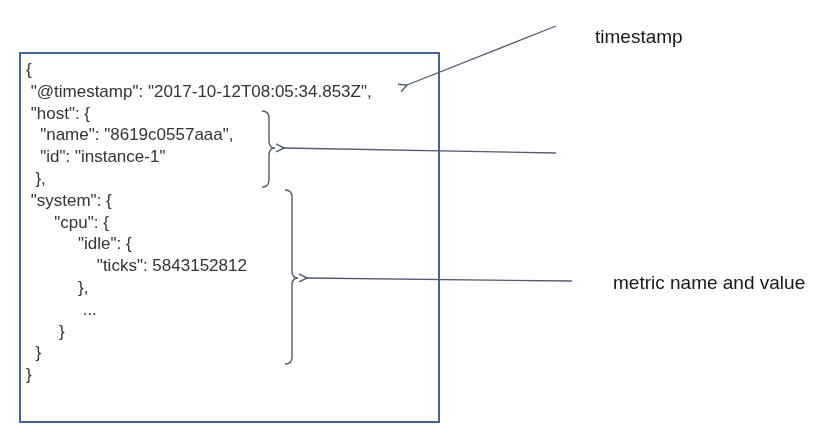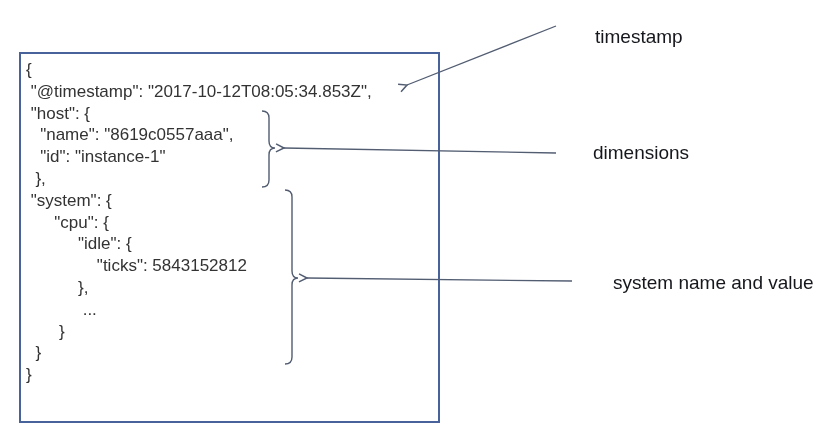--- a/index.html
+++ b/index.html
@@ -112,16 +112,15 @@
     <line class="ann-line" x1="556" y1="153" x2="284" y2="148" marker-end="url(#arrowhead)"></line>
 
     <line class="ann-line" x1="572" y1="281" x2="307" y2="278" marker-end="url(#arrowhead)"></line>
 
     <path class="ann-brace" d="M 262,111 Q 269,111 269,118 L 269,141 Q 269,148 275,148 Q 269,148 269,155 L 269,180 Q 269,187 262,187"></path>
 
     <path class="ann-brace" d="M 285,190 Q 292,190 292,197 L 292,271 Q 292,278 298,278 Q 292,278 292,285 L 292,357 Q 292,364 285,364"></path>
   </svg>
 
   <div class="ann-label label-timestamp">timestamp</div>
-  <div class="ann-label label-dimensions">dimensions</div>
-  <div class="ann-label label-metric">system name and value</div>
+  <div class="ann-label label-metric">metric name and value</div>
 
 </div>
 
 </body></html>

